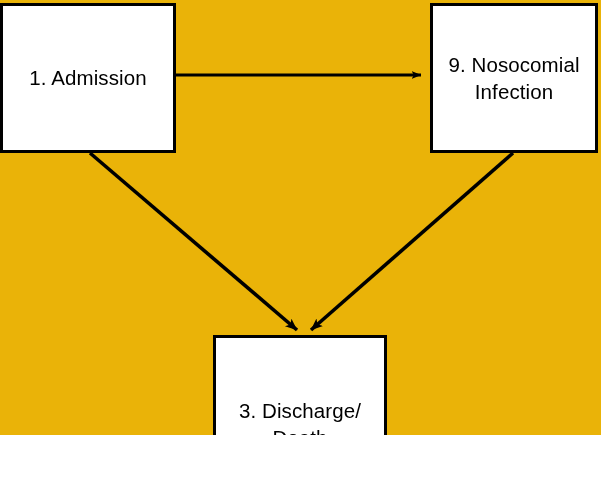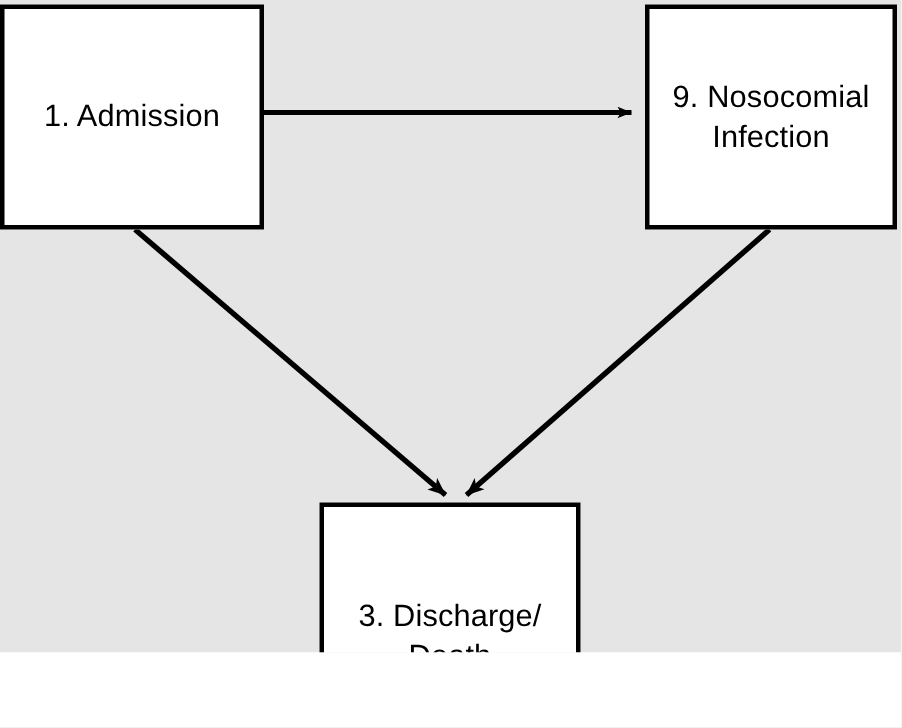--- a/index.html
+++ b/index.html
@@ -7,21 +7,21 @@
     padding: 0;
     background: #ffffff;
   }
   body {
     font-family: "Liberation Sans", sans-serif;
   }
   #canvas {
     position: relative;
     width: 601px;
     height: 435px;
-    background: #e5e5e5;
+    background: #eab308;
     overflow: hidden;
   }
   .arrow-layer {
     position: absolute;
     left: 0;
     top: 0;
     width: 601px;
     height: 485px;
   }
   .node {

